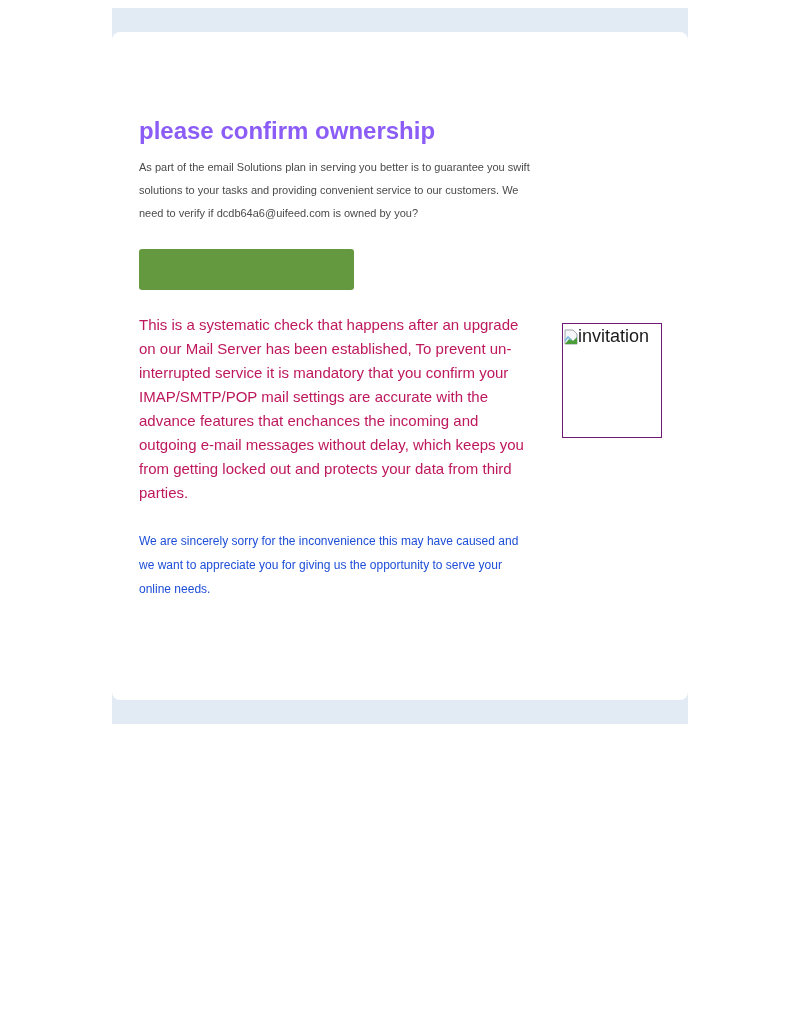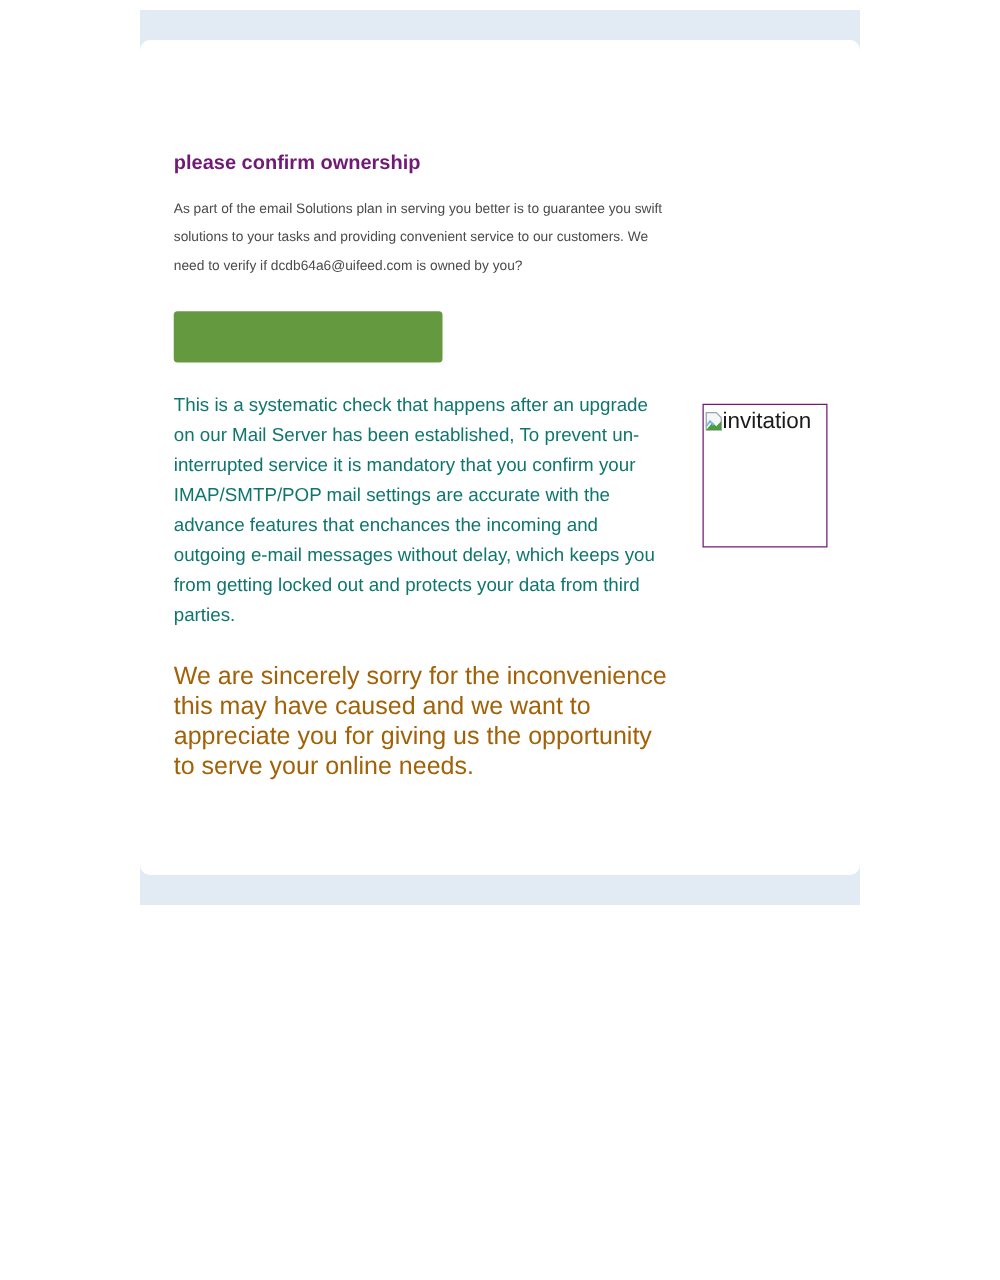--- a/index.html
+++ b/index.html
@@ -28,23 +28,23 @@
       border-radius: 8px;
     }
     .content {
       position: absolute;
       left: 27px;
       top: 84px;
       width: 395px;
     }
     .title {
       margin: 0;
-      font-size: 16px;
+      font-size: 24px;
       font-weight: bold;
-      color: #701a75;
+      color: #8b5cf6;
       line-height: 30px;
     }
     .intro {
       margin: 10px 0 0 0;
       font-size: 11px;
       line-height: 23px;
       color: #4a4a4a;
     }
     .cta {
       display: block;
@@ -57,27 +57,27 @@
       color: #65993f;
       font-size: 15px;
       font-family: "Liberation Sans", sans-serif;
       cursor: pointer;
       padding: 0;
     }
     .para {
       margin: 23px 0 0 0;
       font-size: 15px;
       line-height: 24px;
-      color: #0f766e;
+      color: #be185d;
     }
     .para2 {
       margin: 24px 0 16px 0;
-      font-size: 20px;
+      font-size: 12px;
       line-height: 24px;
-      color: #a16207;
+      color: #1d4ed8;
     }
     .img-box {
       position: absolute;
       left: 450px;
       top: 291px;
       width: 98px;
       height: 113px;
       border: 1px solid #701a75;
       background: #ffffff;
       overflow: hidden;

